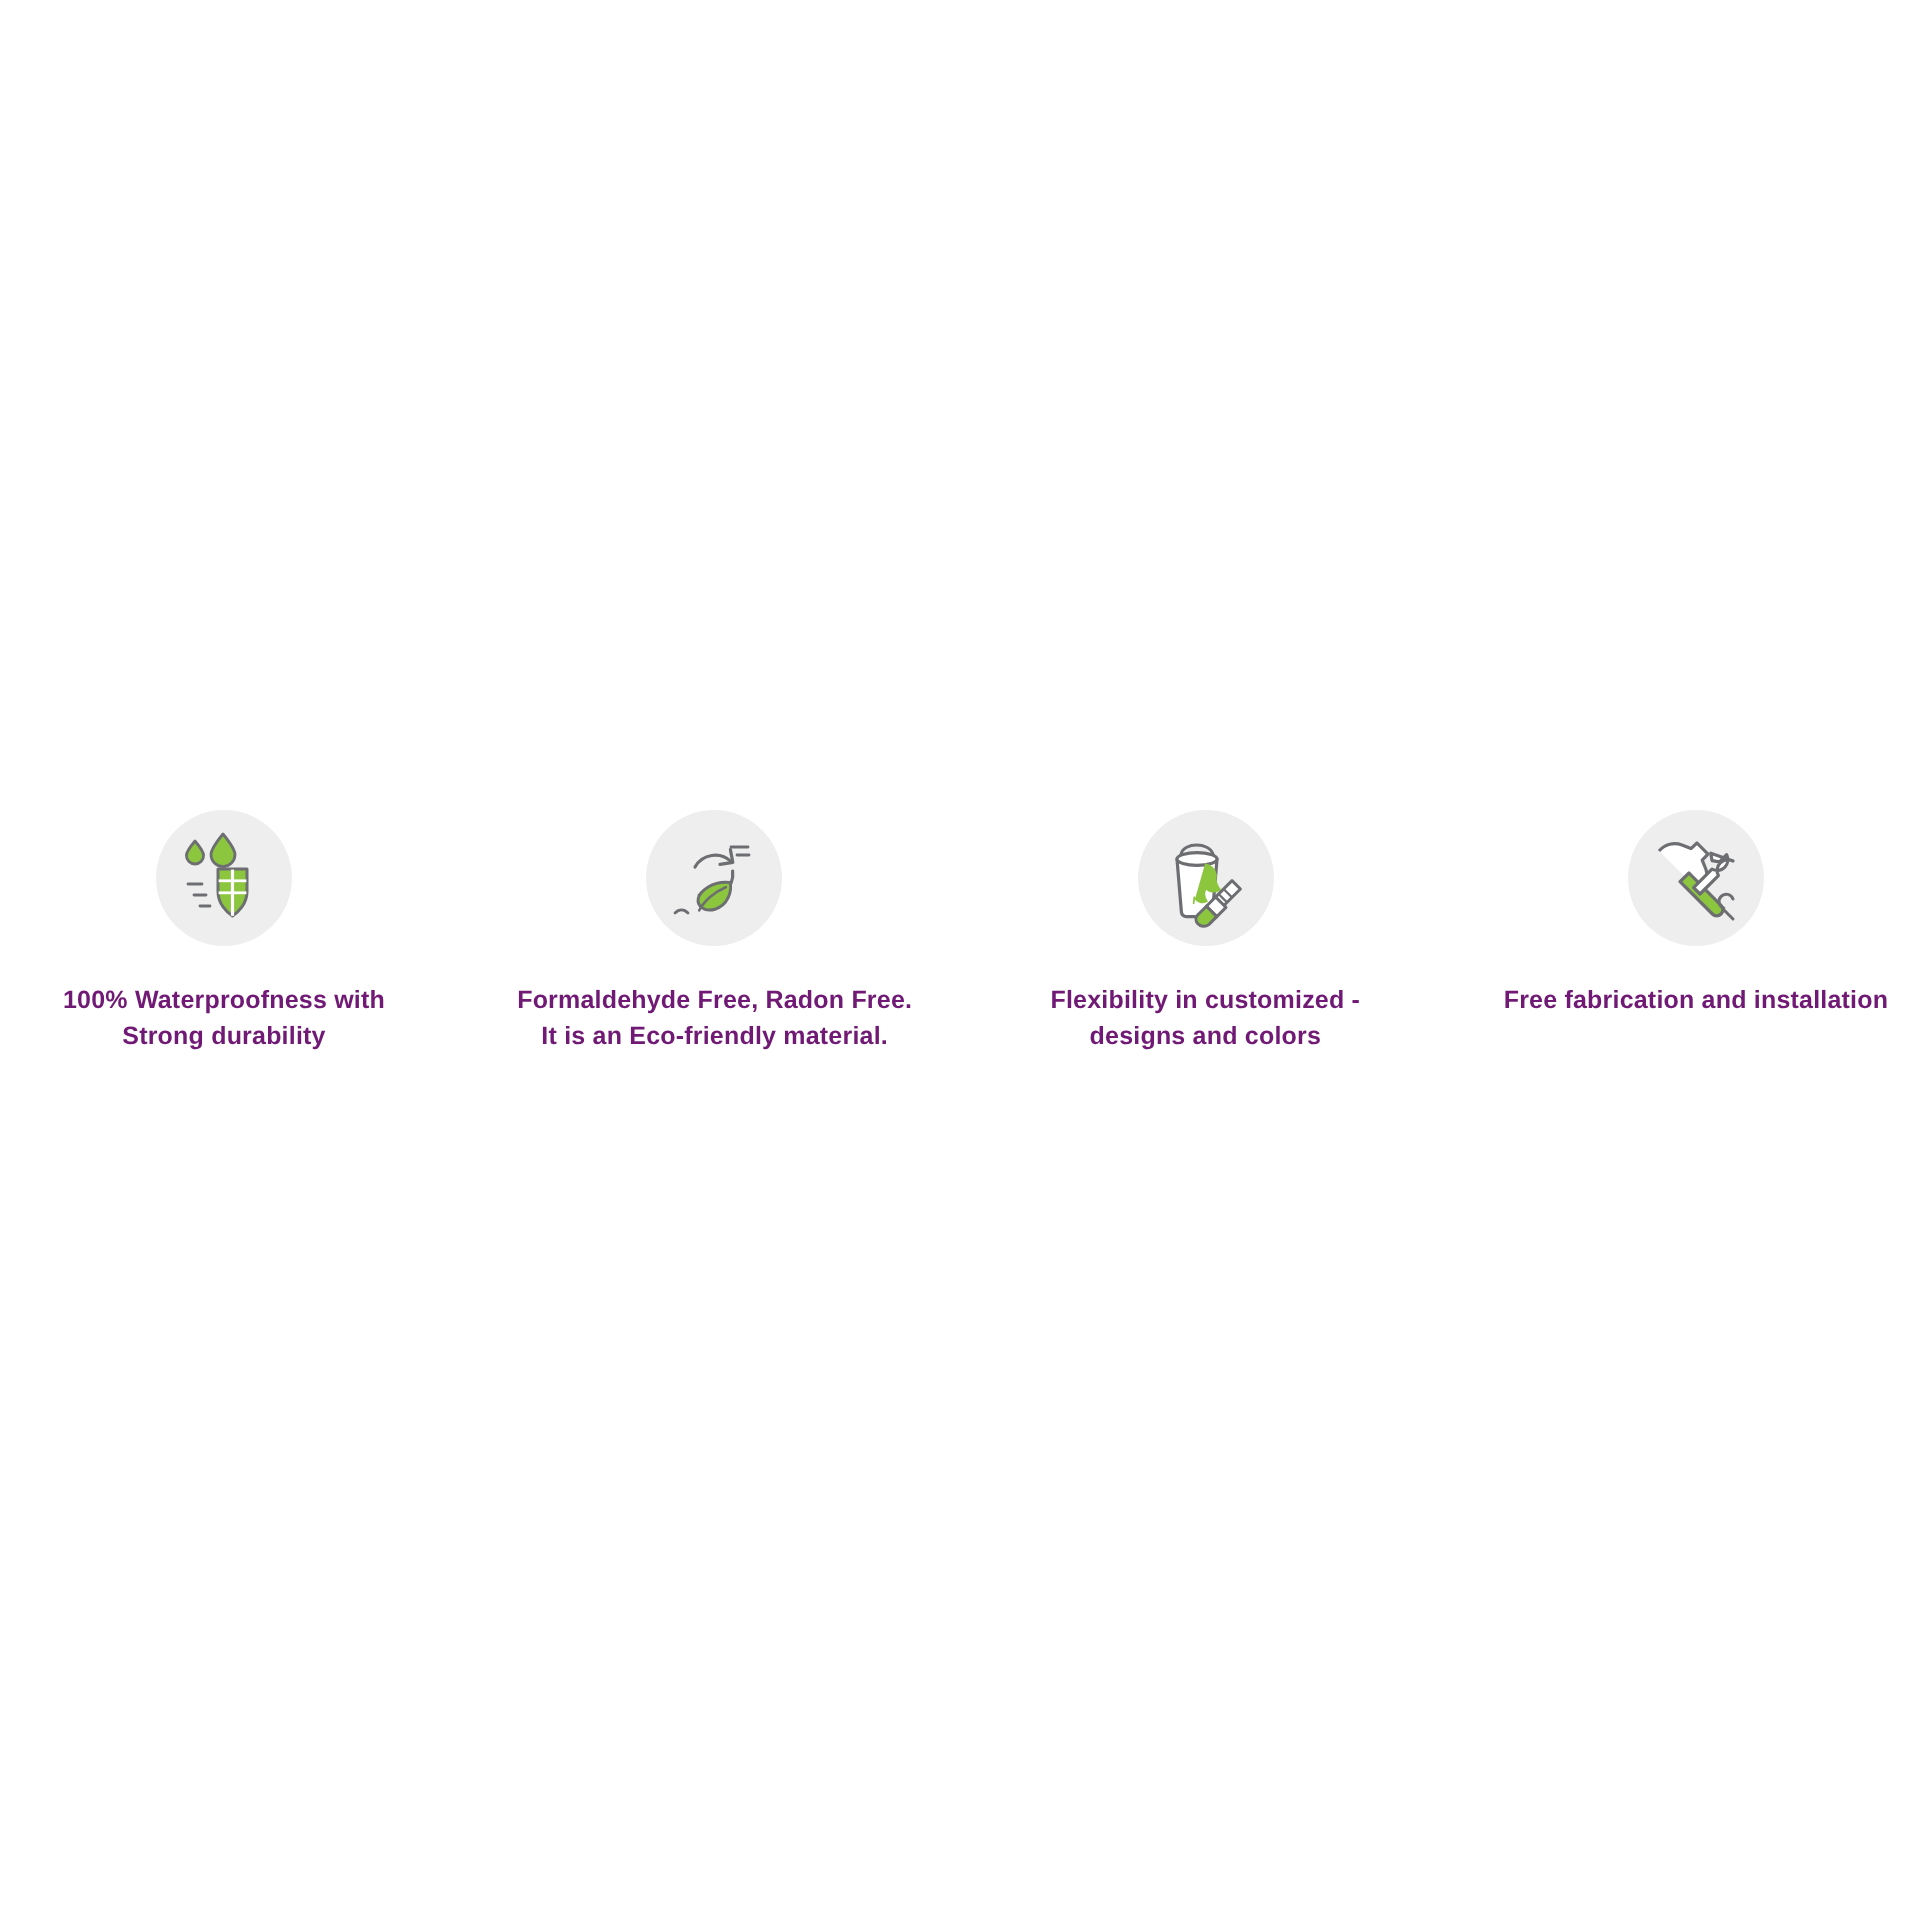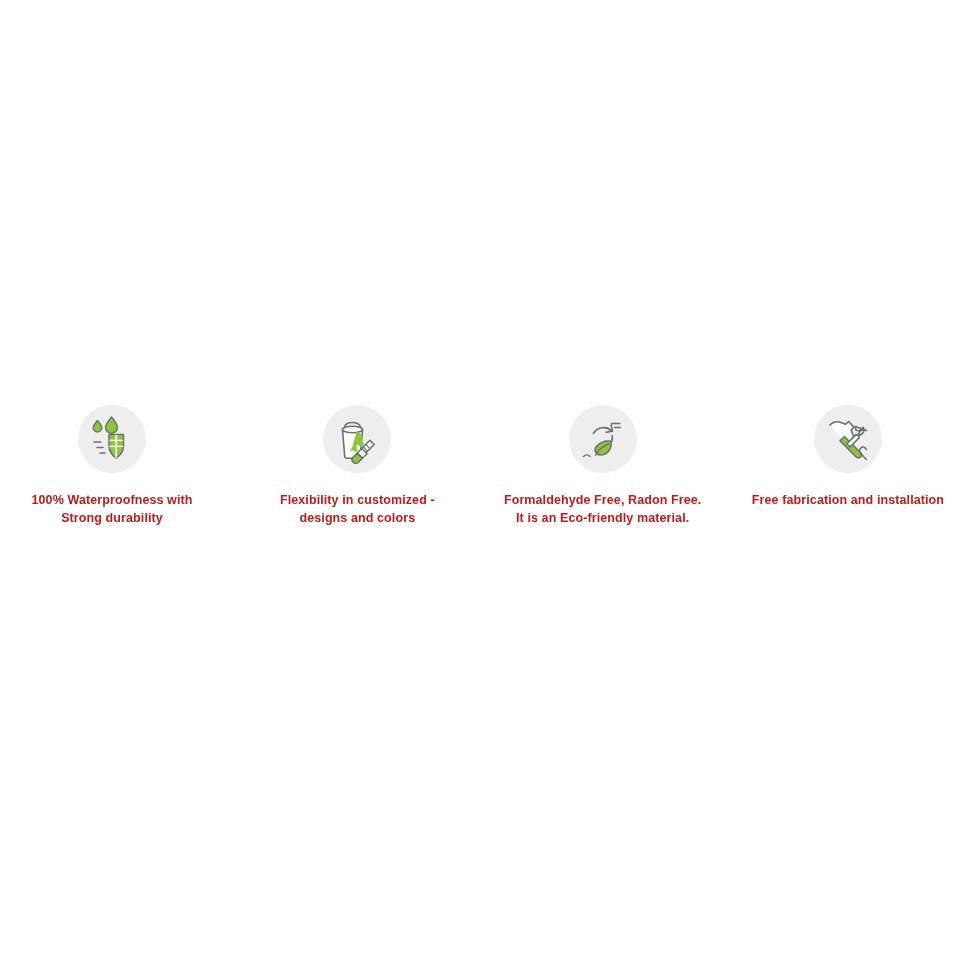--- a/index.html
+++ b/index.html
@@ -52,21 +52,21 @@
   .icon-circle svg {
     display: block;
     overflow: visible;
   }
 
   .feature-label {
     margin-top: 18px;
     font-size: 12.5px;
     font-weight: bold;
     line-height: 18px;
-    color: #b91c1c;
+    color: #701a75;
     white-space: pre-line;
     letter-spacing: 0.1px;
   }
 
   
   .feature.col-1 { margin-left: -8px; }
   .feature.col-4 { margin-right: -8px; }
 </style>
 </head>
 <body>
@@ -92,20 +92,46 @@
             <path d="M10 31h7" stroke="#6d6e71" stroke-width="1.4" stroke-linecap="round"></path>
             <path d="M13 36.5h6" stroke="#6d6e71" stroke-width="1.4" stroke-linecap="round"></path>
             <path d="M16 42h5" stroke="#6d6e71" stroke-width="1.4" stroke-linecap="round"></path>
           </svg>
         </span>
       </div>
       <div class="feature-label">100% Waterproofness with
 Strong durability</div>
     </div>
 
+    <div class="feature col-2">
+      <div class="icon-circle">
+        <span>
+          <svg width="56" height="56" viewBox="0 0 56 56" fill="none">
+
+            <g stroke="#6d6e71" stroke-width="1.6" stroke-linecap="round" stroke-linejoin="round">
+              <path d="M18.5 22.5A11.5 11.5 0 0 1 36.5 19.8"></path>
+              <path d="M36.2 13.8l1.2 6.4-6.4 1"></path>
+              <path d="M37.3 24.5A11.5 11.5 0 0 1 22.5 36.9"></path>
+              <path d="M23.2 42.6l-2.6-6 6-2.3"></path>
+            </g>
+
+            <path d="M21.5 35.5c4.8-5.3 11.2-5.8 14.6-5.2.9 4.4-1.1 11.3-7.6 13.3-4.1 1.3-7.2-.6-8.1-2.6-.9-2 .1-4.2 1.1-5.5z" fill="#8cc63e" stroke="#6d6e71" stroke-width="1.5" stroke-linejoin="round"></path>
+            <path d="M20.6 44.2c2.4-4.6 7.6-9.3 13.3-11.6" stroke="#6d6e71" stroke-width="1.3" stroke-linecap="round"></path>
+
+            <path d="M36.5 12.5h8.5" stroke="#6d6e71" stroke-width="1.4" stroke-linecap="round"></path>
+            <path d="M39.5 16.5h6" stroke="#6d6e71" stroke-width="1.4" stroke-linecap="round"></path>
+
+            <path d="M8.5 45.5c2-2 4.5-2 6.5 0" stroke="#6d6e71" stroke-width="1.4" stroke-linecap="round"></path>
+          </svg>
+        </span>
+      </div>
+      <div class="feature-label">Formaldehyde Free, Radon Free.
+It is an Eco-friendly material.</div>
+    </div>
+
     <div class="feature col-3">
       <div class="icon-circle">
         <span>
           <svg width="56" height="56" viewBox="0 0 56 56" fill="none">
 
             <path d="M13.5 18.5h20l-2.2 26.5a2.5 2.5 0 0 1-2.5 2.3H18.2a2.5 2.5 0 0 1-2.5-2.3L13.5 18.5z" fill="#ffffff" stroke="#6d6e71" stroke-width="1.6" stroke-linejoin="round"></path>
 
             <ellipse cx="23.5" cy="18.5" rx="10" ry="3.2" fill="#ffffff" stroke="#6d6e71" stroke-width="1.6"></ellipse>
 
             <path d="M15.5 16c1.5-6 14-6 16 0" stroke="#6d6e71" stroke-width="1.5" stroke-linecap="round"></path>
@@ -119,46 +145,20 @@
             <path d="M28.2 42.1l4.6-4.6 5.2 5.2-4.6 4.6z" fill="#ffffff" stroke="#6d6e71" stroke-width="1.5" stroke-linejoin="round"></path>
 
             <path d="M24.2 46.1l4-4 5.2 5.2-4 4c-1.8 1.3-4.2 1-5.6-.6-1.2-1.4-1.1-3.3.4-4.6z" fill="#8cc63e" stroke="#6d6e71" stroke-width="1.5" stroke-linejoin="round"></path>
           </svg>
         </span>
       </div>
       <div class="feature-label">Flexibility in customized -
 designs and colors</div>
     </div>
 
-    <div class="feature col-2">
-      <div class="icon-circle">
-        <span>
-          <svg width="56" height="56" viewBox="0 0 56 56" fill="none">
-
-            <g stroke="#6d6e71" stroke-width="1.6" stroke-linecap="round" stroke-linejoin="round">
-              <path d="M18.5 22.5A11.5 11.5 0 0 1 36.5 19.8"></path>
-              <path d="M36.2 13.8l1.2 6.4-6.4 1"></path>
-              <path d="M37.3 24.5A11.5 11.5 0 0 1 22.5 36.9"></path>
-              <path d="M23.2 42.6l-2.6-6 6-2.3"></path>
-            </g>
-
-            <path d="M21.5 35.5c4.8-5.3 11.2-5.8 14.6-5.2.9 4.4-1.1 11.3-7.6 13.3-4.1 1.3-7.2-.6-8.1-2.6-.9-2 .1-4.2 1.1-5.5z" fill="#8cc63e" stroke="#6d6e71" stroke-width="1.5" stroke-linejoin="round"></path>
-            <path d="M20.6 44.2c2.4-4.6 7.6-9.3 13.3-11.6" stroke="#6d6e71" stroke-width="1.3" stroke-linecap="round"></path>
-
-            <path d="M36.5 12.5h8.5" stroke="#6d6e71" stroke-width="1.4" stroke-linecap="round"></path>
-            <path d="M39.5 16.5h6" stroke="#6d6e71" stroke-width="1.4" stroke-linecap="round"></path>
-
-            <path d="M8.5 45.5c2-2 4.5-2 6.5 0" stroke="#6d6e71" stroke-width="1.4" stroke-linecap="round"></path>
-          </svg>
-        </span>
-      </div>
-      <div class="feature-label">Formaldehyde Free, Radon Free.
-It is an Eco-friendly material.</div>
-    </div>
-
     <div class="feature col-4">
       <div class="icon-circle">
         <span>
           <svg width="56" height="56" viewBox="0 0 56 56" fill="none">
 
             <path d="M9.5 14.5c3-3.5 7.5-4.5 11.5-3l4.5 1.8 3-2.8 5.5 5.6-2.9 3 1.8 4.4c1.6 3.9.6 8.4-2.9 11.4" fill="#ffffff" stroke="#6d6e71" stroke-width="1.6" stroke-linejoin="round"></path>
 
             <path d="M24.5 25.5l16 16.2c1.2 1.2 1.2 3.1 0 4.3-1.2 1.2-3.1 1.2-4.3 0L20 29.8z" fill="#8cc63e" stroke="#6d6e71" stroke-width="1.6" stroke-linejoin="round"></path>
 
             <g stroke="#6d6e71" stroke-width="1.6" stroke-linejoin="round" fill="#ffffff">

